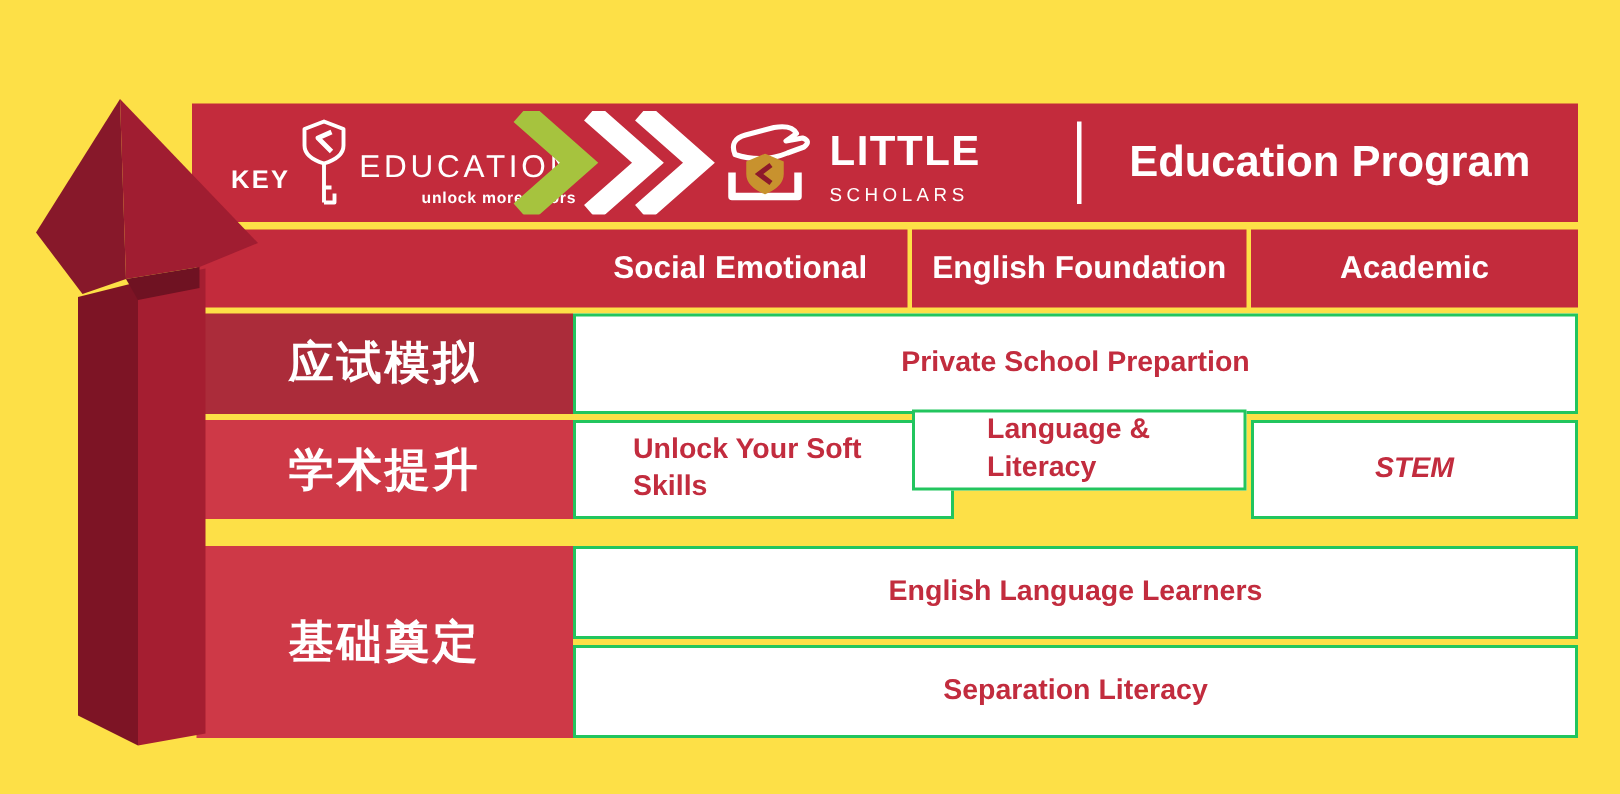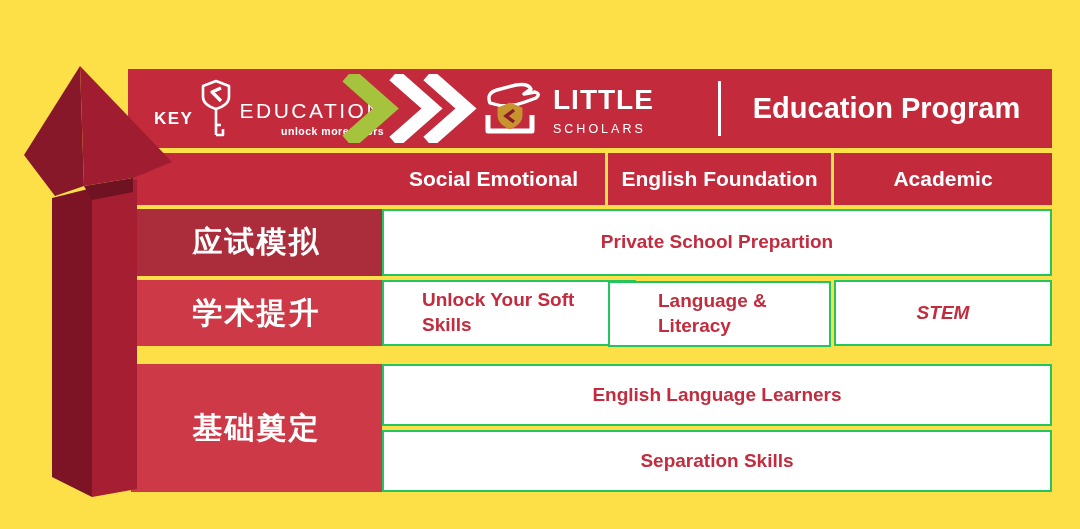--- a/index.html
+++ b/index.html
@@ -100,26 +100,26 @@
     <div class="hcell" style="left:3px;top:0;width:251px;"></div>
     <div class="hcell" style="left:254px;top:0;width:223px;">Social Emotional</div>
     <div class="hcell" style="left:480px;top:0;width:223px;">English Foundation</div>
     <div class="hcell" style="left:706px;top:0;width:218px;">Academic</div>
 
     <div class="labelcell lbl-dark" style="top:56px;height:67px;">应试模拟</div>
     <div class="wcell" style="left:254px;top:56px;width:670px;height:67px;">Private School Prepartion</div>
 
     <div class="labelcell lbl-bright" style="top:127px;height:66px;">学术提升</div>
     <div class="wcell" style="left:254px;top:127px;width:254px;height:66px;padding:0 38px;">Unlock Your Soft Skills</div>
-    <div class="wcell" style="left:480px;top:128px;width:223px;height:66px;padding:0 48px;">Language &amp; Literacy</div>
+    <div class="wcell" style="left:480px;top:120px;width:223px;height:54px;padding:0 48px;">Language &amp; Literacy</div>
     <div class="wcell" style="left:706px;top:127px;width:218px;height:66px;font-style:italic;">STEM</div>
 
     <div class="labelcell lbl-bright" style="top:211px;height:128px;">基础奠定</div>
     <div class="wcell" style="left:254px;top:211px;width:670px;height:62px;">English Language Learners</div>
-    <div class="wcell" style="left:254px;top:277px;width:670px;height:62px;">Separation Skills</div>
+    <div class="wcell" style="left:254px;top:277px;width:670px;height:62px;">Separation Literacy</div>
   </div>
 
   <div class="arrow3d">
     <svg width="200" height="529" viewBox="0 0 200 529">
 
       <polygon points="52,198 92,188 92,497 52,477" fill="#7d1425"></polygon>
 
       <polygon points="92,188 137,179 137,489 92,497" fill="#a51e31"></polygon>
 
       <polygon points="80,66 24,155 55,196 84,186" fill="#87182a"></polygon>

